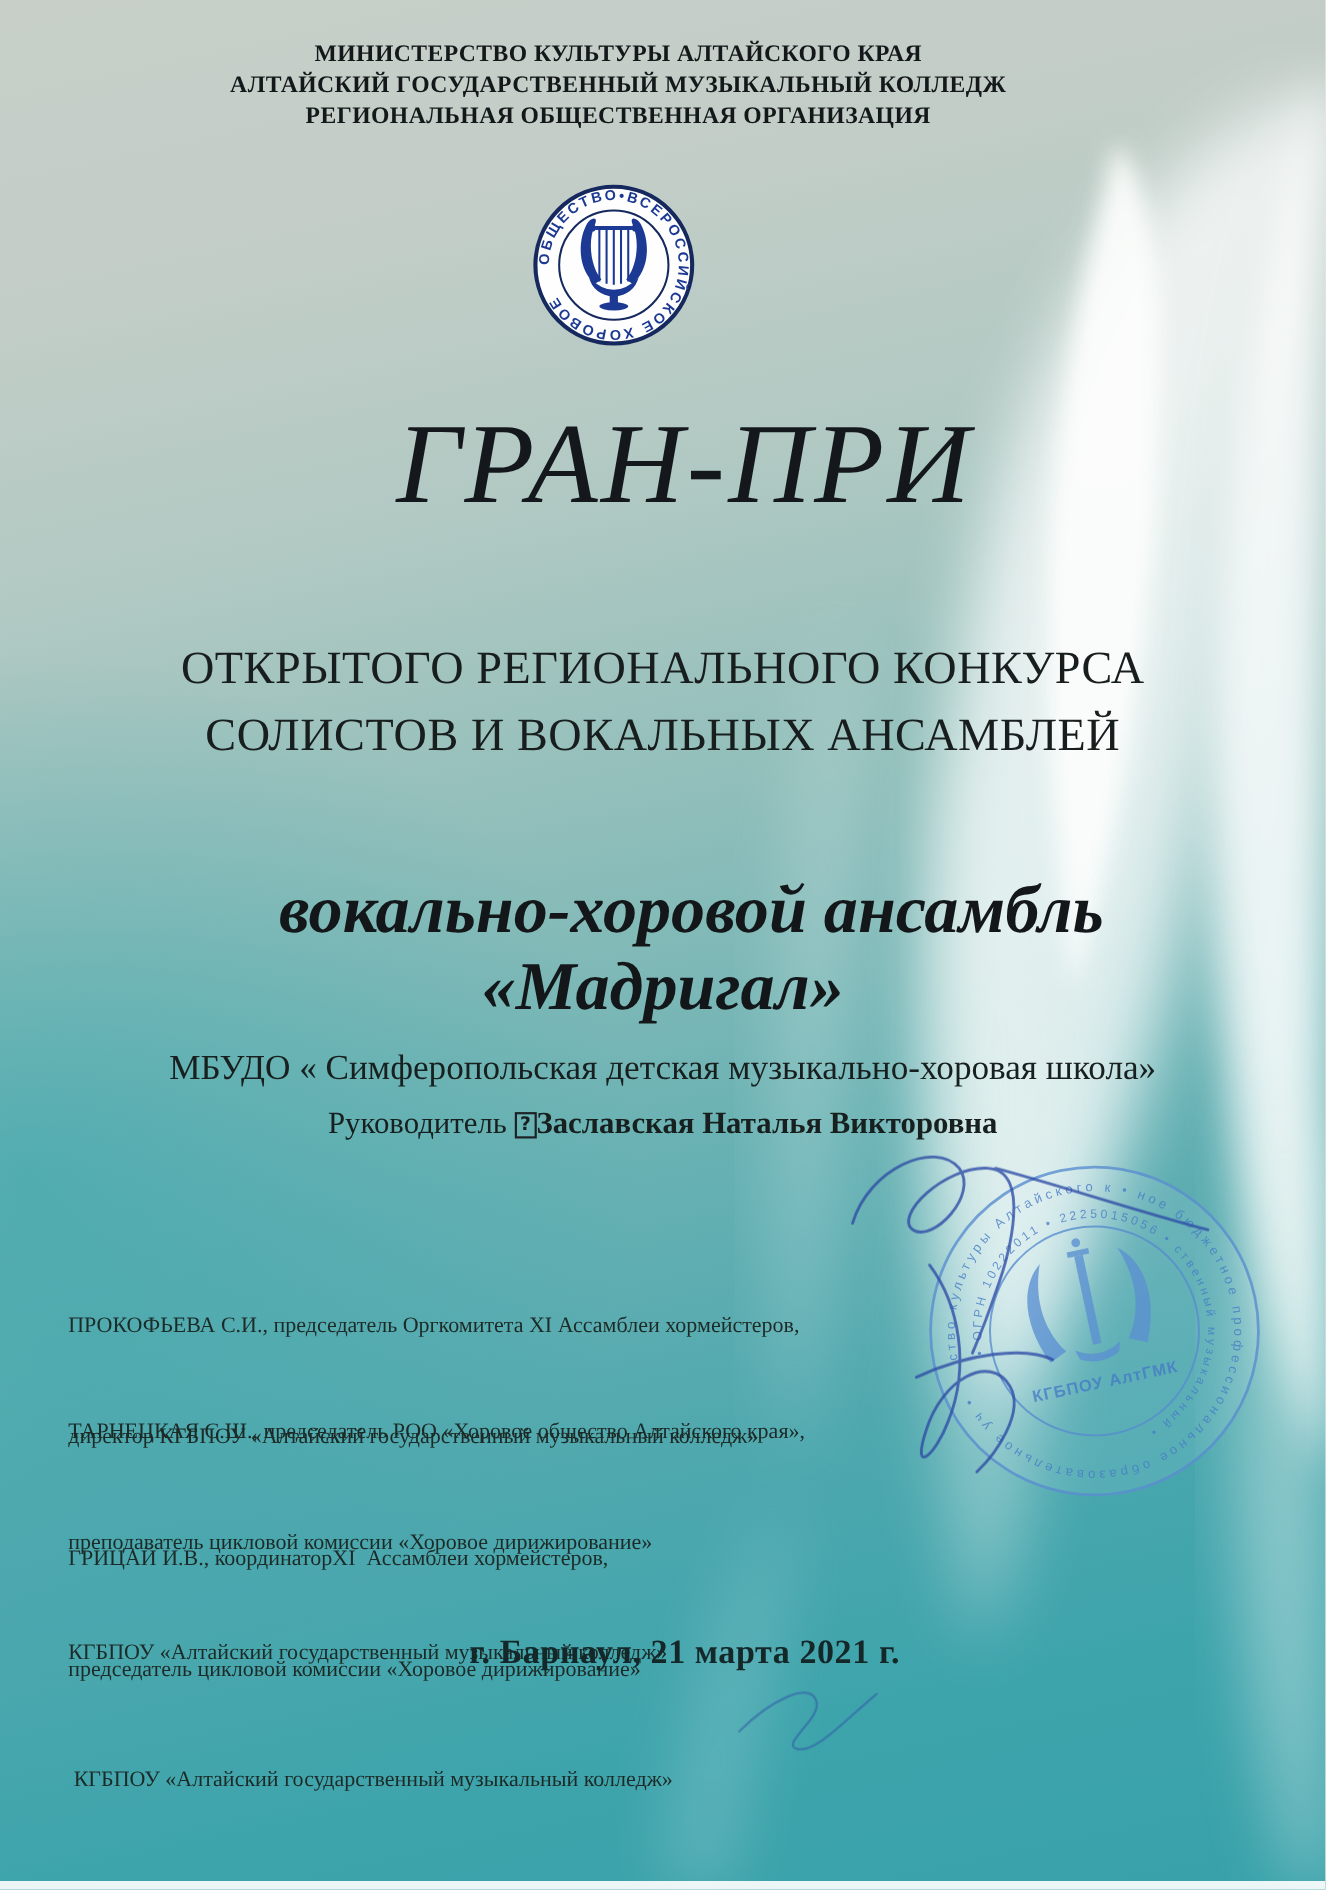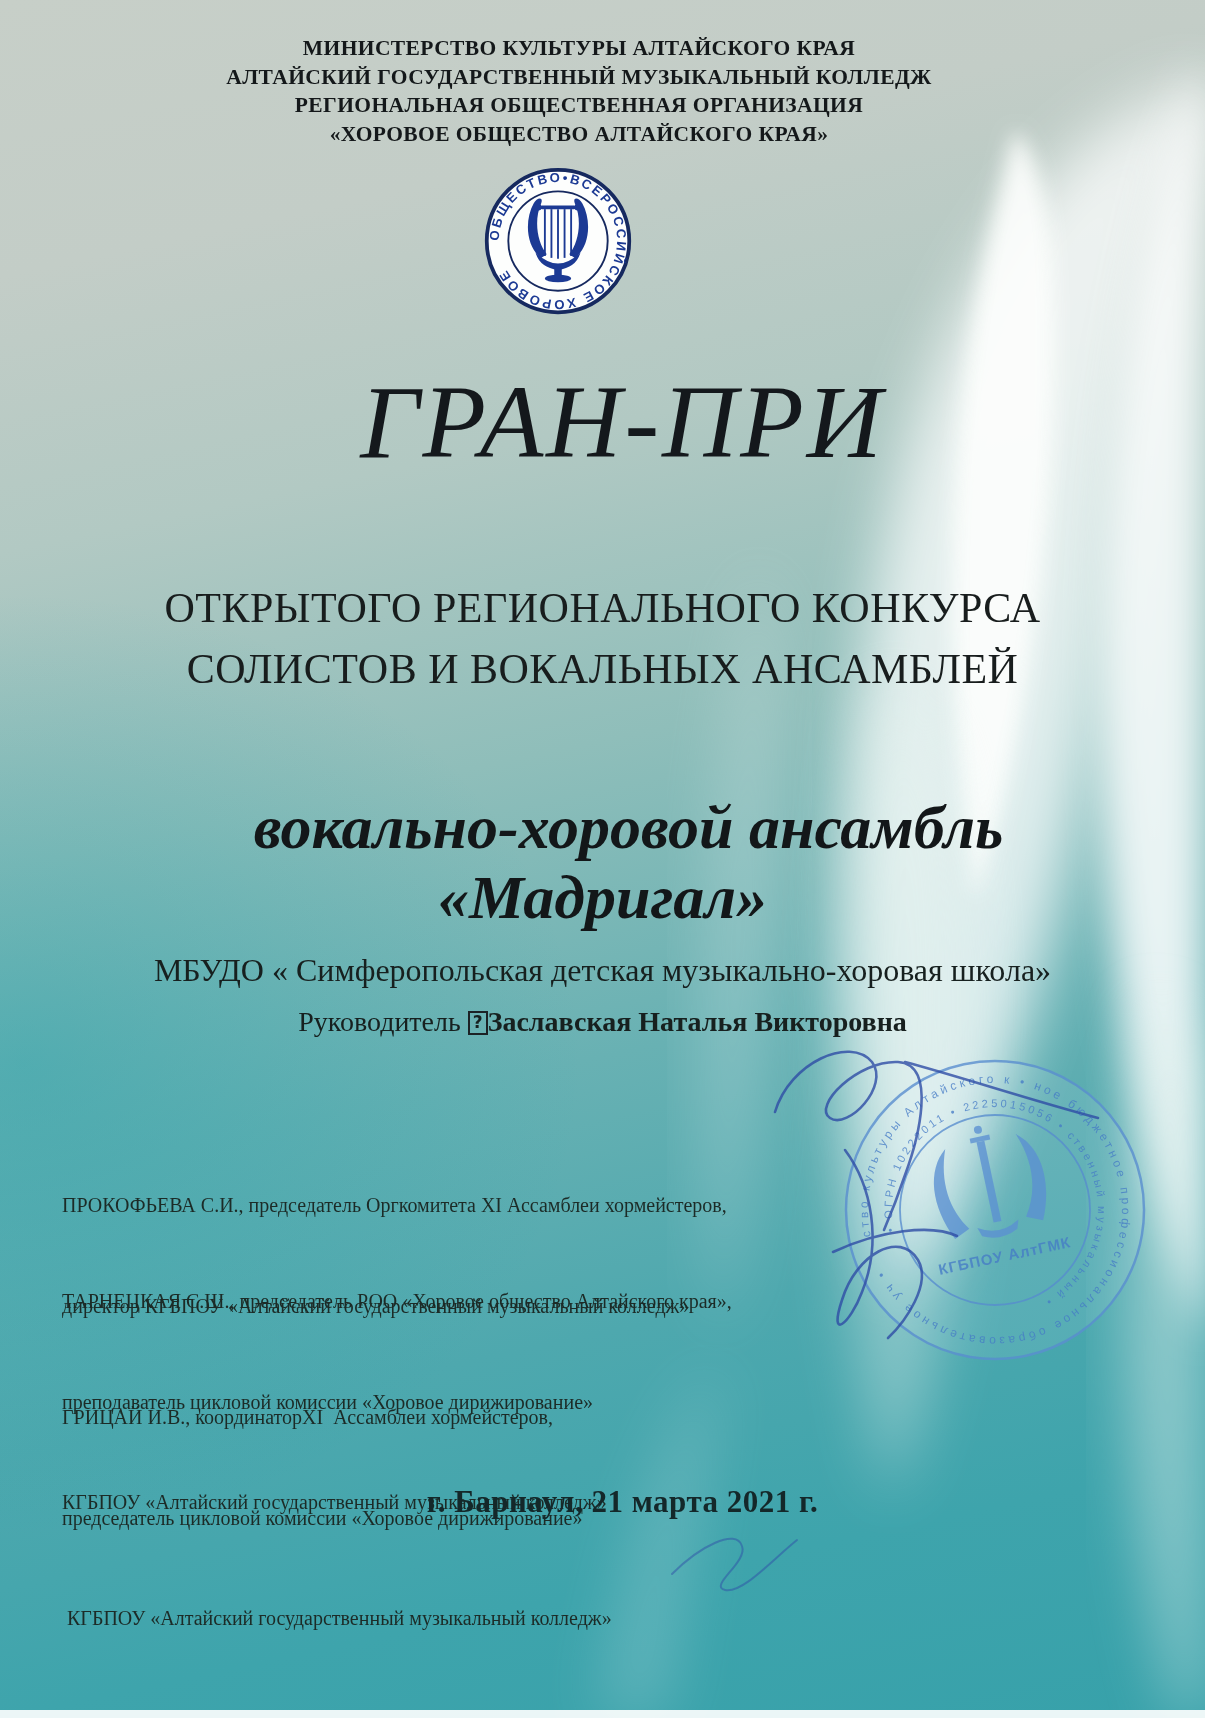--- a/index.html
+++ b/index.html
@@ -57,25 +57,24 @@
     </defs>
     <path d="M 1205,80 C 1050,120 930,300 880,560 C 830,820 840,1080 900,1290 C 1010,1150 1090,860 1110,560 C 1125,340 1180,160 1205,120 Z" fill="#ffffff" opacity="0.75" filter="url(#b30)"></path>
     <path d="M 1015,130 C 950,360 935,640 975,900 C 1035,720 1065,430 1050,240 C 1045,180 1030,145 1015,130 Z" fill="#fdfefd" opacity="0.9" filter="url(#b10)"></path>
     <path d="M 1205,60 C 1130,200 1090,480 1100,760 C 1110,1020 1150,1220 1205,1340 Z" fill="#ffffff" opacity="0.85" filter="url(#b20)"></path>
     <path d="M 870,700 C 820,950 825,1250 890,1500 C 960,1340 990,1040 960,820 C 940,700 900,660 870,700 Z" fill="#e8f4f0" opacity="0.40" filter="url(#b30)"></path>
     <path d="M 1150,1000 C 1110,1250 1120,1500 1180,1718 L 1205,1718 L 1205,1060 Z" fill="#dff0ec" opacity="0.5" filter="url(#b30)"></path>
     <path d="M 760,560 C 700,820 690,1100 720,1340 C 760,1160 780,860 775,660 Z" fill="#ffffff" opacity="0.22" filter="url(#b30)"></path>
     <path d="M 600,1718 C 620,1560 660,1440 720,1360 C 700,1500 680,1620 665,1718 Z" fill="#ffffff" opacity="0.18" filter="url(#b30)"></path>
   </svg>
 
-  <div class="org-header" style="position:absolute;padding-left:17px;">
+  <div class="org-header" style="position:absolute;">
     <div>МИНИСТЕРСТВО КУЛЬТУРЫ АЛТАЙСКОГО КРАЯ</div>
     <div>АЛТАЙСКИЙ ГОСУДАРСТВЕННЫЙ МУЗЫКАЛЬНЫЙ КОЛЛЕДЖ</div>
     <div>РЕГИОНАЛЬНАЯ ОБЩЕСТВЕННАЯ ОРГАНИЗАЦИЯ</div>
-    <div>«ХОРОВОЕ ОБЩЕСТВО АЛТАЙСКОГО КРАЯ»</div>
   </div>
 
   <div class="logo-wrap">
     <svg width="150" height="150" viewBox="0 0 160 160">
       <circle cx="80" cy="80" r="76" fill="#fdfefd" stroke="#16295f" stroke-width="4"></circle>
       <circle cx="80" cy="80" r="53" fill="none" stroke="#16295f" stroke-width="2"></circle>
       <defs>
         <path id="logoring" d="M 17,80 A 63,63 0 1 1 143,80 A 63,63 0 1 1 17,80"></path>
       </defs>
       <text font-size="14" font-weight="bold" fill="#1c3a94" font-family="Liberation Sans, sans-serif" letter-spacing="2.5">

